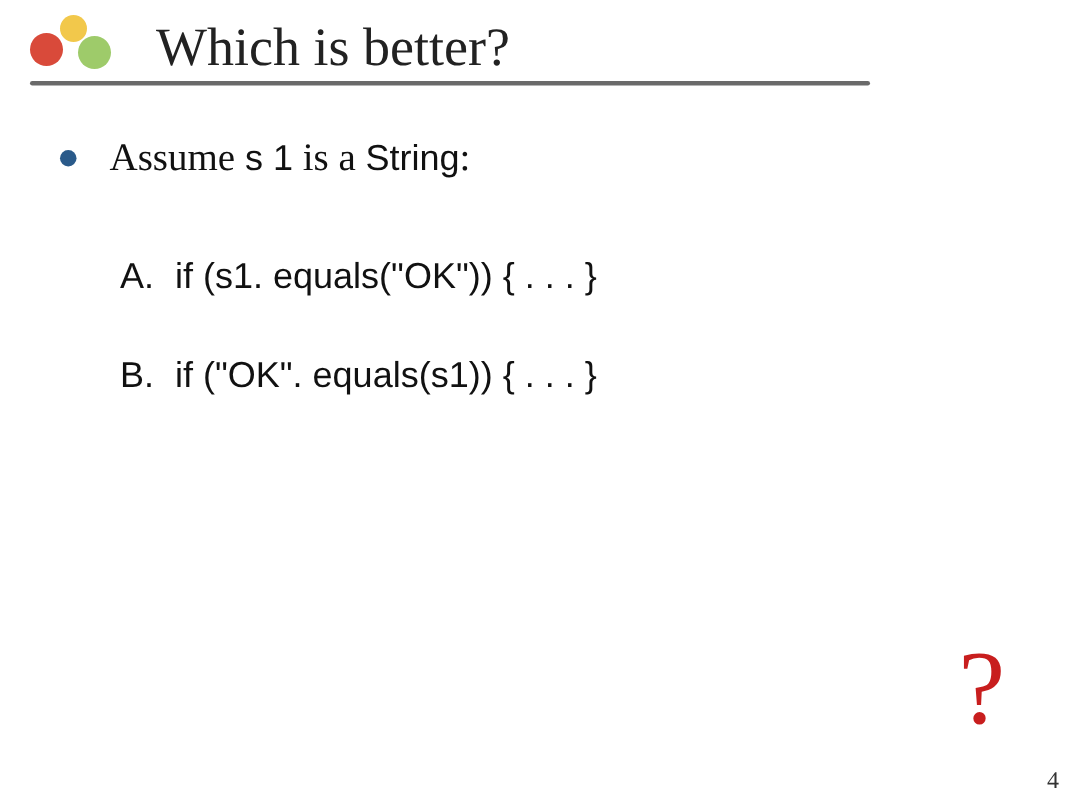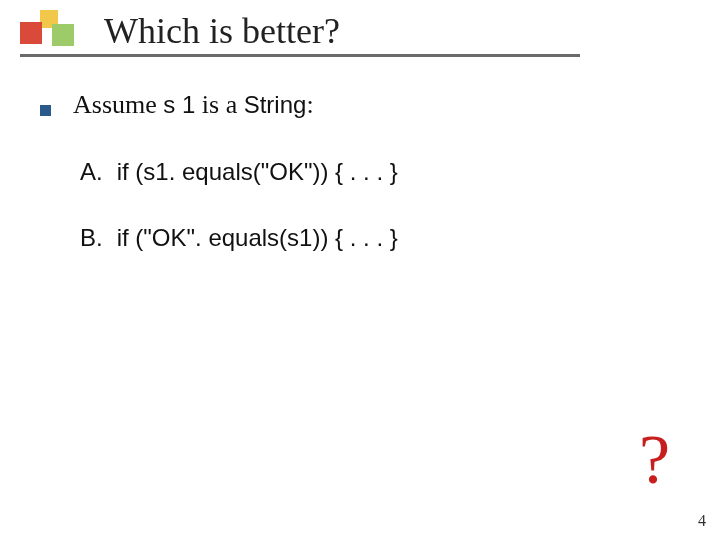--- a/index.html
+++ b/index.html
@@ -1,15 +1,15 @@
 <!DOCTYPE html>
 <html><head>
 <meta charset="utf-8">
 <style>
-  * { margin: 0; padding: 0; box-sizing: border-box; }
+  * { margin: 0; padding: 0; box-sizing: border-box; border-radius: 11px; }
   html, body { width: 720px; height: 540px; overflow: hidden; }
   body {
     background: #ffffff;
     font-family: "Times New Roman", Times, serif;
     position: relative;
   }
   .slide {
     width: 720px;
     height: 540px;
     position: relative;
@@ -61,22 +61,22 @@
     background: #6a6a6a;
   }
   .body {
     position: absolute;
     top: 90px;
     left: 40px;
     width: 640px;
   }
   .bullet-line {
     display: flex;
-    align-items: center;
-    margin-bottom: 38px;
+    align-items: flex-start;
+    margin-bottom: 51px;
   }
   .bullet {
     width: 11px; height: 11px;
     background: #2a5a8a;
     margin-top: 10px;
     margin-right: 22px;
     flex-shrink: 0;
   }
   .assume {
     font-size: 26px;

